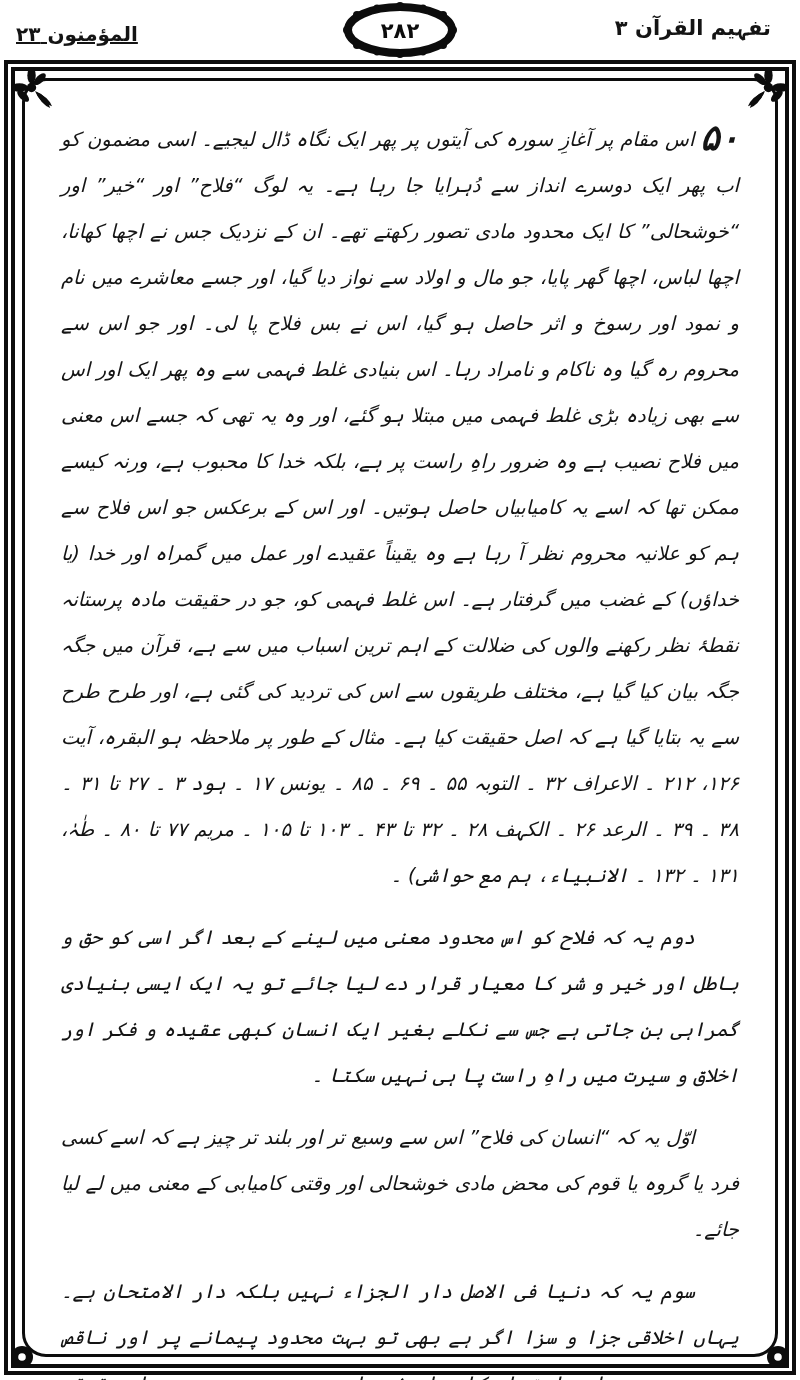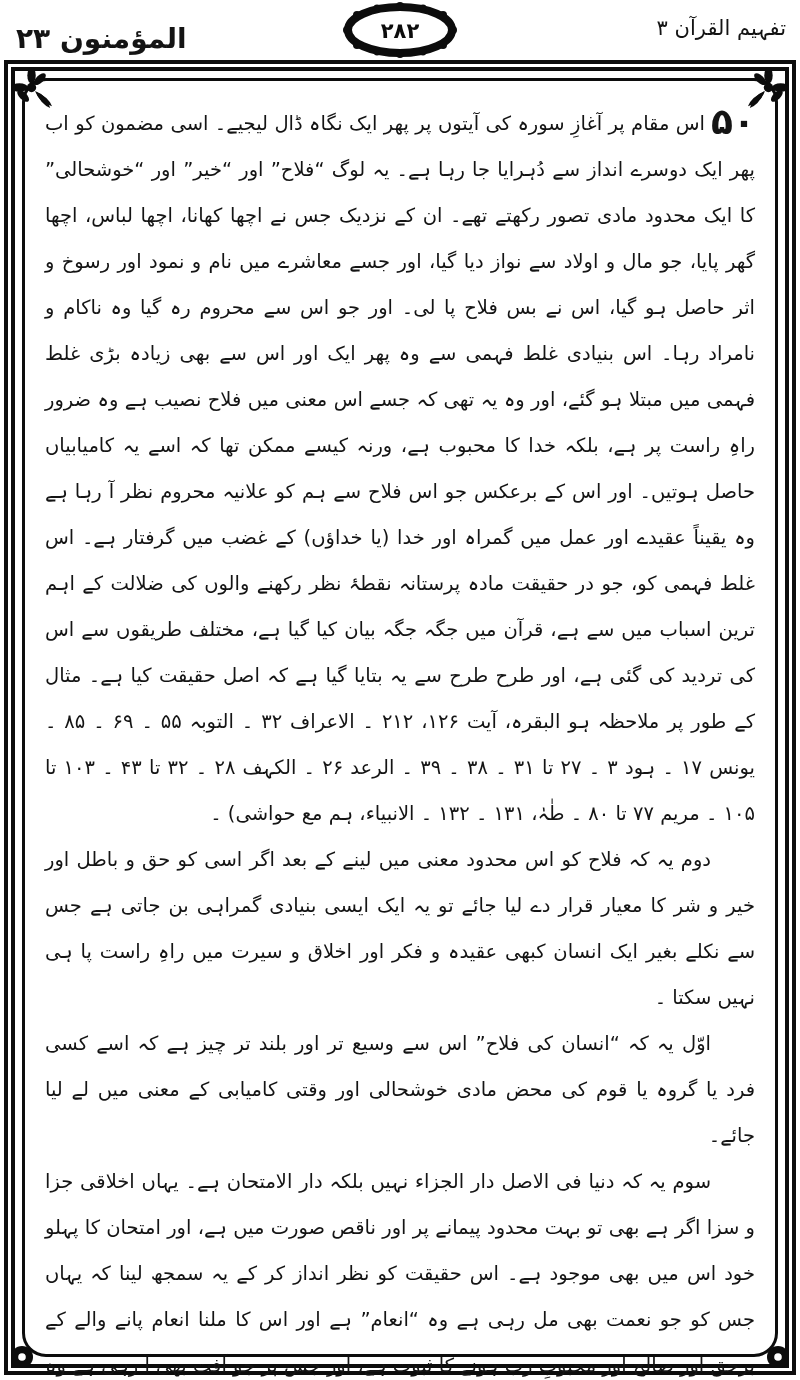--- a/index.html
+++ b/index.html
@@ -8,26 +8,26 @@
     background:#ffffff;
     font-family:"DejaVu Sans",sans-serif;
     color:#141414;
     overflow:hidden;
   }
   
   .header{
     position:absolute;top:0;left:0;right:0;height:58px;
   }
   .hdr-right{
-    position:absolute;top:16px;right:14px;
-    font-size:21px;font-weight:normal;direction:rtl;
+    position:absolute;top:16px;right:29px;
+    font-size:21px;font-weight:bold;direction:rtl;
   }
   .hdr-left{
     position:absolute;top:22px;left:16px;
-    font-size:28px;font-weight:bold;direction:rtl;
+    font-size:20px;font-weight:bold;direction:rtl;text-decoration:underline;
   }
   .medallion{
     position:absolute;top:1px;left:50%;transform:translateX(-50%);
     width:122px;height:58px;
   }
   
   .frame{
     position:absolute;top:60px;left:4px;right:4px;bottom:5px;
     border:11px double #0c0c0c;
   }
@@ -43,21 +43,21 @@
   .rosette-bl{bottom:-16px;left:-16px;}
   .rosette-br{bottom:-16px;right:-16px;}
   
   .page-text{
     position:absolute;top:18px;right:20px;left:20px;bottom:10px;
     direction:rtl;
     font-size:19.5px;
     line-height:46px;
     text-align:justify;
   }
-  .page-text p{margin:0;}
+  .page-text p{margin:16px;font-style:italic;}
   .page-text p.indent{text-indent:44px;}
   .note-num{
     font-size:36px;
     font-weight:bold;
     letter-spacing:1px;
     padding-left:6px;
     vertical-align:-4px;
   }
 </style>
 </head>

